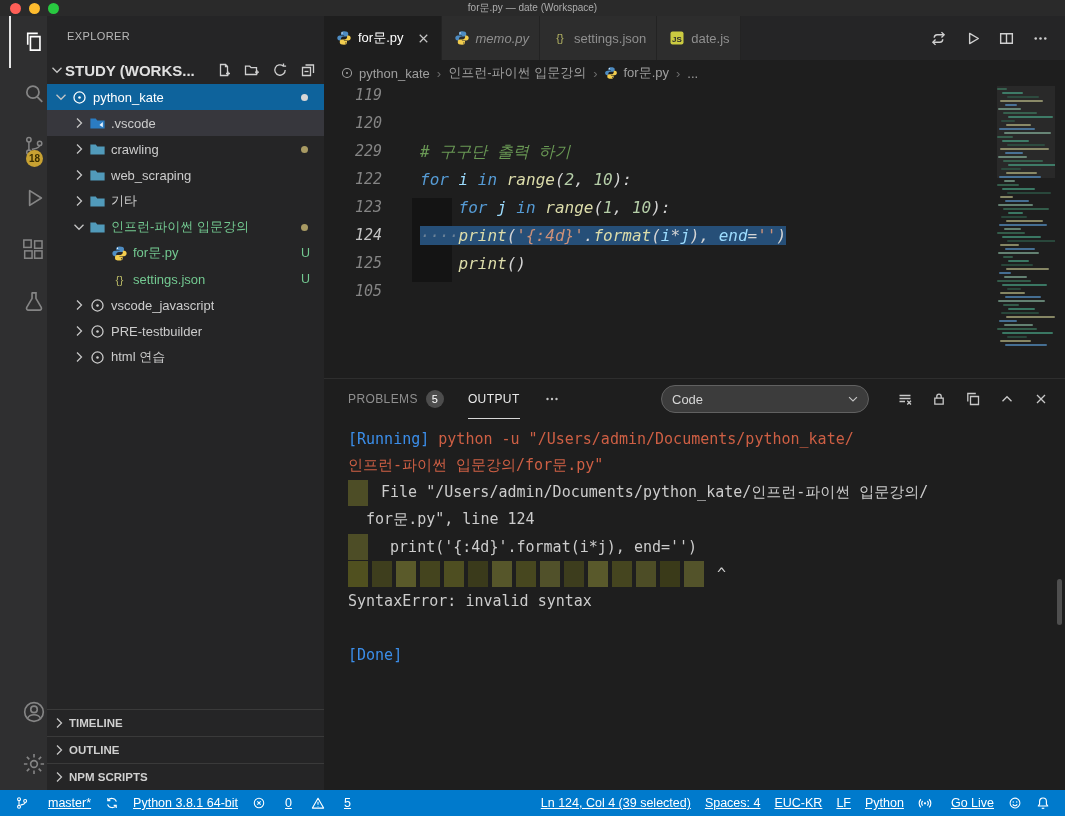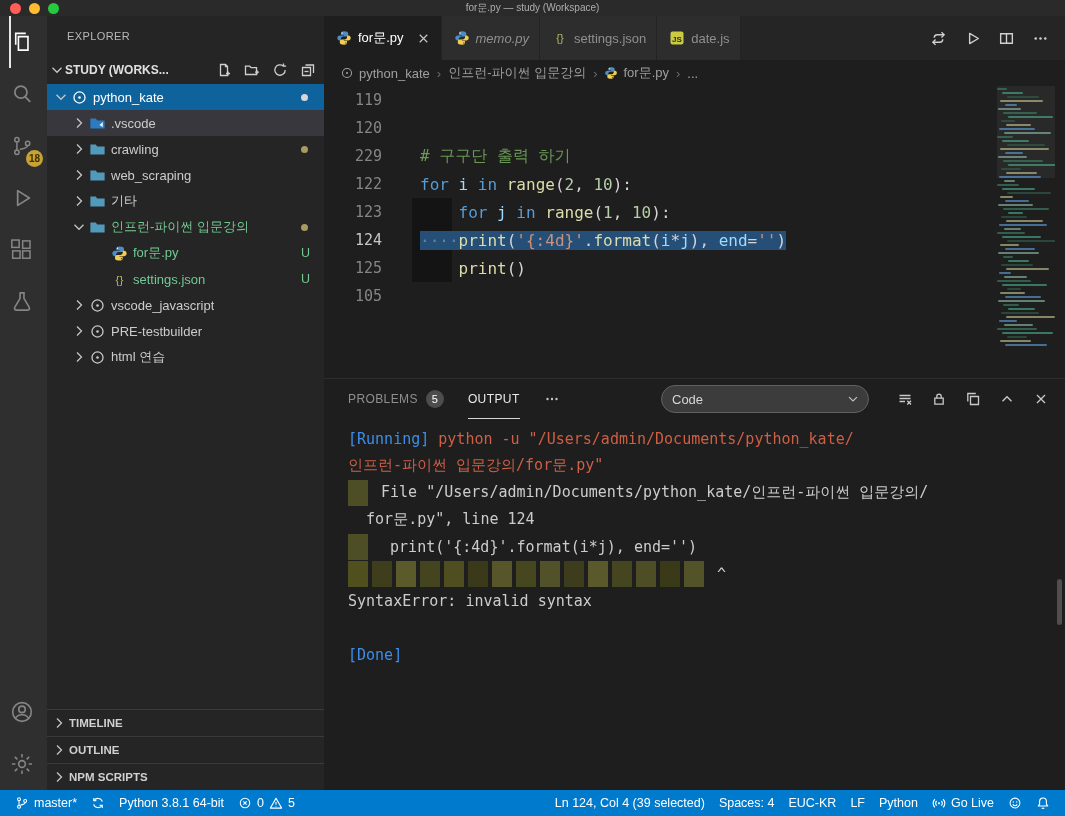--- a/index.html
+++ b/index.html
@@ -15,32 +15,32 @@
   #titlebar{height:16px;background:#2a2a2a;display:flex;align-items:center;position:relative;flex:none;}
   .traffic{display:flex;gap:8px;padding-left:10px;z-index:2;}
   .tl{width:11px;height:11px;border-radius:50%;display:block;}
   .tl.red{background:#ff5f57}.tl.yellow{background:#febc2e}.tl.green{background:#28c840}
   .wtitle{position:absolute;left:0;right:0;text-align:center;font-size:10px;color:#adadad;}
 
   #main{flex:1;display:flex;min-height:0;}
 
   
   #activitybar{width:47px;background:#2f2f30;display:flex;flex-direction:column;flex:none;}
-  .ab-item{height:52px;display:flex;align-items:center;justify-content:flex-start;color:#858585;position:relative;margin-left:9px;}
+  .ab-item{height:52px;display:flex;align-items:center;justify-content:flex-end;color:#858585;position:relative;margin-left:9px;}
   .ab-item.active{color:#fff;box-shadow:inset 2px 0 0 #e7e7e7;}
   .ab-ic{width:26px;height:26px;}
   .ab-badge{position:absolute;right:4px;bottom:5px;min-width:17px;height:17px;border-radius:9px;
     background:var(--badge_yellow);color:#3a2f00;font-size:10px;font-weight:700;
     display:flex;align-items:center;justify-content:center;}
   .ab-spacer{flex:1;}
 
   
   #sidebar{width:277px;background:#252526;display:flex;flex-direction:column;flex:none;min-height:0;}
   .sb-h{height:40px;display:flex;align-items:center;padding-left:20px;font-size:11px;letter-spacing:.4px;color:#b8b8b8;flex:none;}
-  .sb-sec{height:28px;display:flex;align-items:center;font-size:12px;font-weight:700;color:#e0e0e0;padding:0 8px 0 2px;flex:none;}
+  .sb-sec{height:28px;display:flex;align-items:center;font-size:15px;font-weight:700;color:#e0e0e0;padding:0 8px 0 2px;flex:none;}
   .twisty{width:16px;height:16px;color:#c5c5c5;flex:none;}
   .sec-acts{margin-left:auto;display:flex;gap:12px;}
   .sec-act{width:16px;height:16px;color:#cfcfcf;display:inline-flex;}
   #tree{flex:1;overflow:hidden;}
   .row{height:26px;display:flex;align-items:center;font-size:13px;color:#ccc;white-space:nowrap;}
   .row.shaded{background:#37373d;}
   .row.selected{background:var(--selected_row);color:#fff;}
   .ficon{width:17px;height:17px;margin:0 5px 0 2px;}
   .lbl{overflow:hidden;}
   .lbl.green{color:var(--green);}
@@ -63,21 +63,21 @@
   .ea{width:17px;height:17px;display:inline-flex;}
   #breadcrumbs{height:26px;display:flex;align-items:center;padding-left:16px;gap:7px;font-size:13px;color:#9f9f9f;flex:none;}
   .bc{display:inline-flex;align-items:center;gap:5px;}
   .bc-ic{width:14px;height:14px;color:#9f9f9f;}
   .bc-sep{color:#6b6b6b;}
 
   
   #code{position:relative;height:292px;flex:none;font-family:"DejaVu Sans Mono",monospace;font-size:16px;overflow:hidden;}
   #indent-shade{position:absolute;left:88px;top:112px;width:40px;height:84px;background:rgba(8,8,8,.45);}
   #lines{position:relative;}
-  .cl{height:28px;display:flex;align-items:center;white-space:pre;}
+  .cl{height:28px;display:flex;white-space:pre;font-style:italic;}
   .ln{width:58px;flex:none;text-align:right;color:#858585;font-size:15px;}
   .ln.active{color:#c6c6c6;}
   .ct{margin-left:38px;}
   .sel{background:var(--selection);}
   .tk.cm{color:var(--comment)} .tk.kw{color:var(--keyword)} .tk.fn{color:var(--func)}
   .tk.num{color:var(--number)} .tk.str{color:var(--string)} .tk.pun{color:#d4d4d4}
   .tk.var{color:var(--variable)} .tk.param{color:var(--variable)}
   .tk.ws{color:#8897a5;opacity:.7}
   #mm-slider{position:absolute;right:10px;top:0;width:58px;height:92px;background:rgba(255,255,255,.05);}
   #minimap{position:absolute;right:10px;top:2px;width:58px;height:268px;overflow:hidden;}
@@ -95,35 +95,35 @@
   .pact{display:flex;gap:18px;align-items:center;}
   .pa{width:16px;height:16px;color:#c9c9c9;display:inline-flex;}
   #output{flex:1;overflow:hidden;font-family:"DejaVu Sans Mono",monospace;font-size:15px;padding:6px 0 0 24px;color:#ccc;}
   .ol{height:27px;display:flex;align-items:center;white-space:pre;}
   .oblk{width:20px;height:26px;margin-right:4px;flex:none;}
   .c-blue{color:var(--info_blue)} .c-orange{color:var(--error_orange)} .c-white{color:#ccc}
   #panel-scroll{position:absolute;right:3px;top:200px;width:5px;height:46px;background:#4f4f4f;border-radius:3px;}
 
   
   #statusbar{height:26px;background:var(--accent);display:flex;align-items:center;color:#fff;font-size:12.5px;padding:0 8px;flex:none;}
-  .sitem{display:flex;align-items:center;gap:5px;padding:0 7px;height:100%;}
+  .sitem{display:flex;align-items:center;gap:19px;padding:0 7px;height:100%;text-decoration:underline;}
   .st-ic{width:14px;height:14px;display:inline-flex;}
   .st-spacer{flex:1;}
 </style>
 </head>
 <body>
 
 <div id="window">
   <header id="titlebar">
     <div class="traffic">
       <span class="tl red"></span>
       <span class="tl yellow"></span>
       <span class="tl green"></span>
     </div>
-    <div class="wtitle">for문.py — study (Workspace)</div>
+    <div class="wtitle">for문.py — date (Workspace)</div>
   </header>
 
   <div id="main">
     <nav id="activitybar">
       <div id="ab-top">
           <div class="ab-item active">
             <span class="icon ab-ic">
               <svg viewBox="0 0 24 24">
                 <path d="M8.7 7h8.8v12.5H8.7z" stroke="currentColor" fill="none" stroke-width="1.5"></path>
                 <path d="M6.2 14.5V4h9.3" stroke="currentColor" fill="none" stroke-width="1.5"></path>

